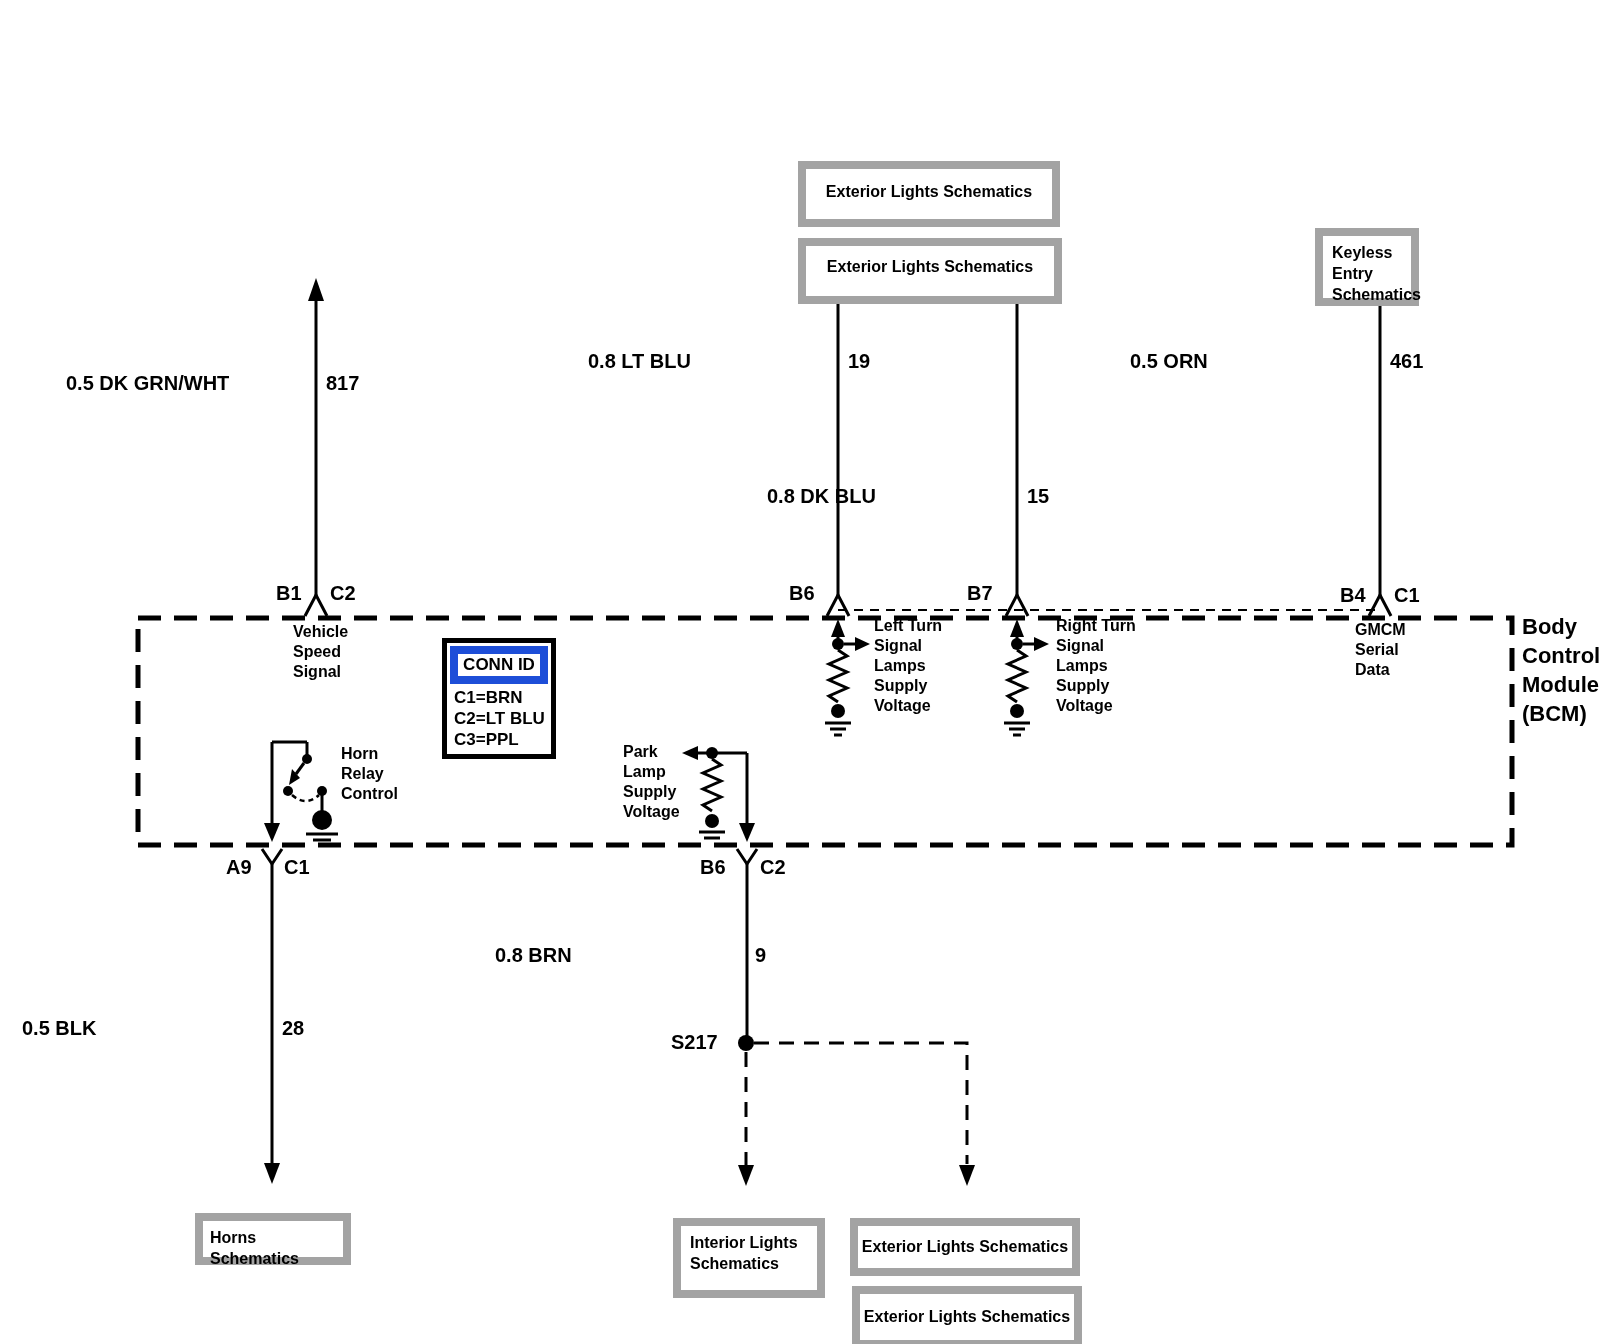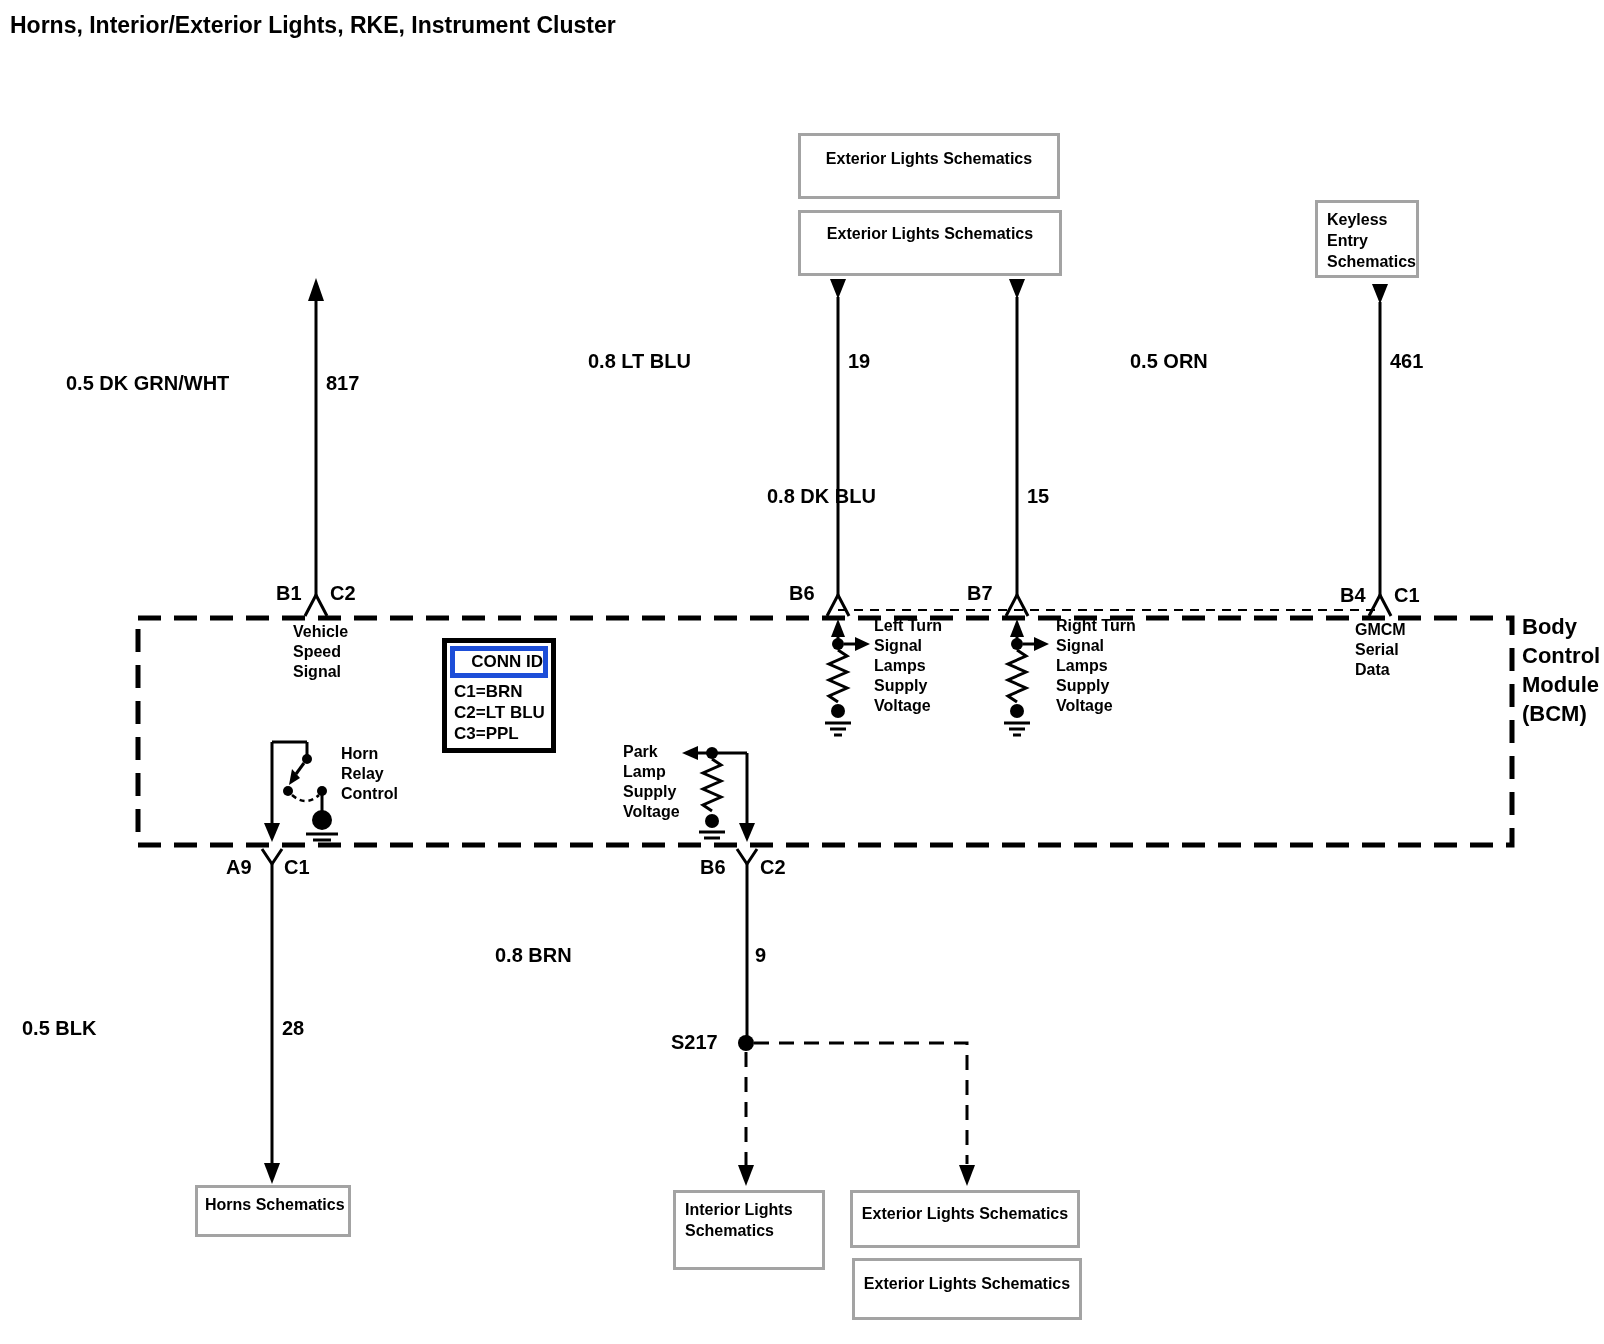--- a/index.html
+++ b/index.html
@@ -1,48 +1,47 @@
 <!DOCTYPE html>
 <html><head>
 <meta charset="utf-8">
 <style>
   html,body{margin:0;padding:0;background:#fff;}
   #stage{position:relative;width:1604px;height:1344px;background:#fff;overflow:hidden;
          font-family:"Liberation Sans",sans-serif;color:#000;}
   #title{position:absolute;left:10px;top:12px;font:bold 23px "Liberation Sans",sans-serif;white-space:nowrap;}
-  .refbox{position:absolute;border:3px solid #a3a3a3;box-sizing:border-box;
-          font:bold 16px/21px "Liberation Sans",sans-serif;background:#fff;}
+  .refbox{position:absolute;border:8px solid #a3a3a3;box-sizing:border-box;
+          font:bold 16px/21px "Liberation Sans",sans-serif;background:#fff;margin-top:28px;}
   .refbox .txt{display:block;}
   .centered{text-align:center;}
   .lbl{position:absolute;font:bold 16px/20px "Liberation Sans",sans-serif;white-space:pre-line;}
   .wirelbl{position:absolute;font:bold 20px "Liberation Sans",sans-serif;white-space:nowrap;}
   .num{position:absolute;font:bold 20px "Liberation Sans",sans-serif;white-space:nowrap;}
   .pinlbl{position:absolute;font:bold 20px "Liberation Sans",sans-serif;white-space:nowrap;}
   .ralign{text-align:left;}
   #bcm-label{position:absolute;left:1522px;top:612px;font:bold 22px/29px "Liberation Sans",sans-serif;white-space:pre-line;}
   #connid{position:absolute;left:442px;top:638px;width:114px;border:5px solid #000;box-sizing:border-box;background:#fff;}
-  #connid .hdr{margin:3px;border:5px solid #1d4ed8;text-align:right;font:bold 17px/22px "Liberation Sans",sans-serif;}
+  #connid .hdr{margin:3px;border:8px solid #1d4ed8;text-align:center;font:bold 17px/22px "Liberation Sans",sans-serif;}
   #connid .row{padding-left:7px;font:bold 17px/21px "Liberation Sans",sans-serif;}
   #connid .rows{padding-bottom:4px;}
   svg{position:absolute;left:0;top:0;}
   .wire{stroke:#000;stroke-width:3;fill:none;}
   .wire-dashed{stroke:#000;stroke-width:3;fill:none;stroke-dasharray:15 10;}
   .bcm-border{stroke:#000;stroke-width:5;fill:none;stroke-dasharray:23 13;}
   .thin-dash{stroke:#000;stroke-width:2;fill:none;stroke-dasharray:9 7;}
   .arrow{fill:#000;stroke:none;}
   .dot{fill:#000;stroke:none;}
   .gnd{stroke:#000;stroke-width:3;fill:none;}
   .relay-dash{stroke:#000;stroke-width:2.5;fill:none;stroke-dasharray:5 4;}
 </style>
 </head>
 <body>
 
 <div id="stage">
 
-  <div id="title">Horns, Interior/Exterior Lights, RKE, Instrument Cluster</div>
 
   <svg width="1604" height="1344" viewBox="0 0 1604 1344">
 
     <g>
       <rect class="bcm-border" x="138" y="618" width="1374" height="227"></rect>
       <line class="thin-dash" x1="838" y1="610" x2="1380" y2="610"></line>
     </g>
 
     <g>
       <polygon class="arrow" points="316,278 308,301 324,301"></polygon>

